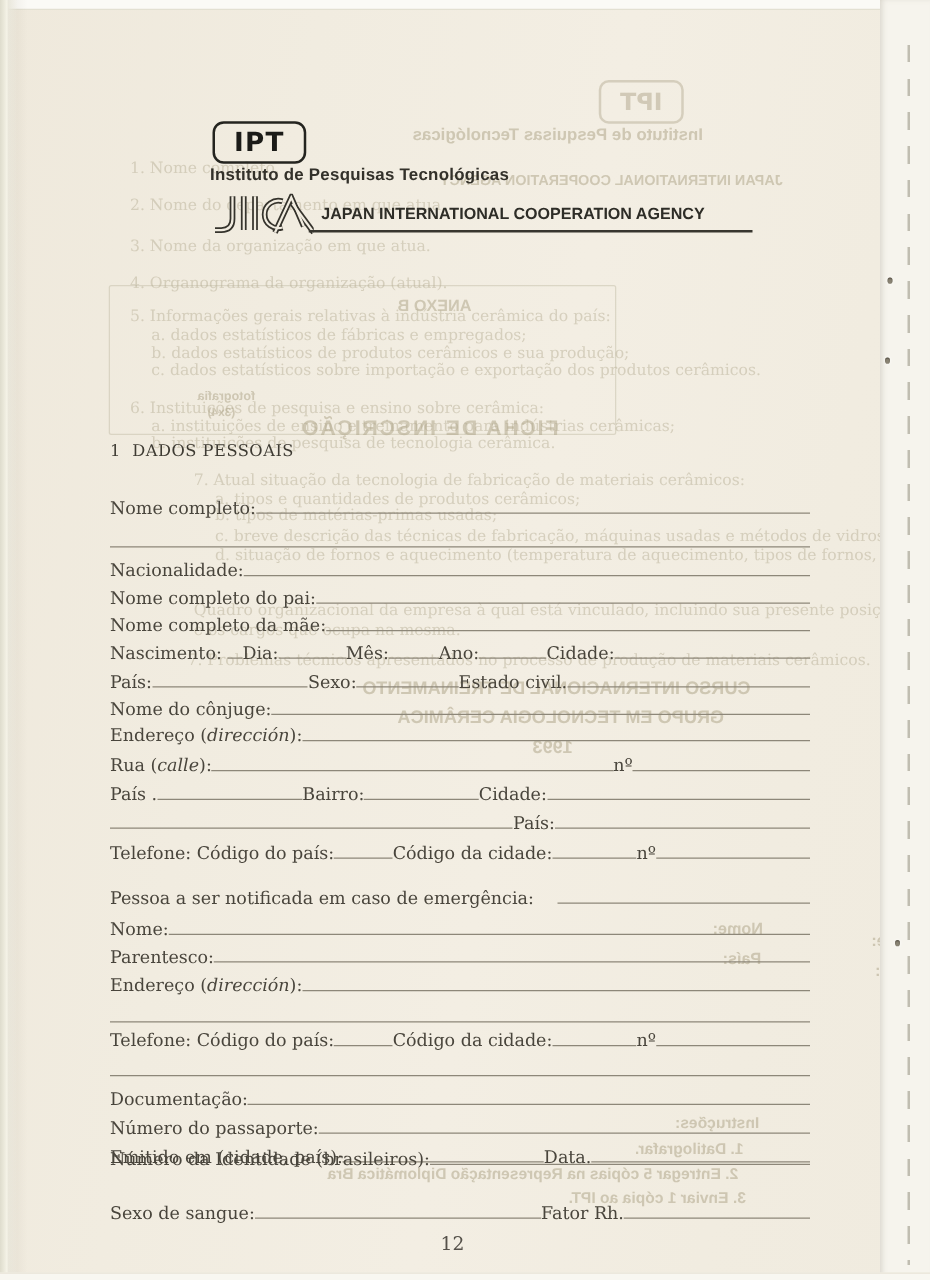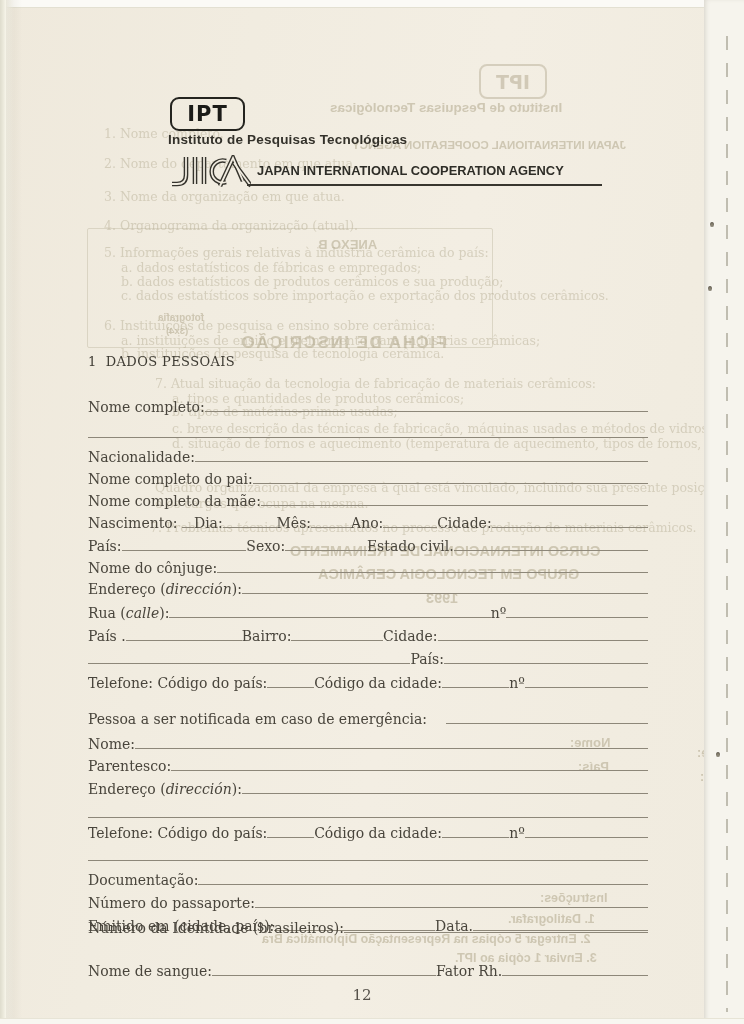--- a/index.html
+++ b/index.html
@@ -283,20 +283,20 @@
     <span class="lbl">Emitido em (cidade, país):</span>
     <span class="ln" style="flex:170"></span>
     <span class="lbl">Data.</span>
     <span class="ln" style="flex:185"></span>
   </div>
   <div class="row r24">
     <span class="lbl">Número da Identidade (brasileiros):</span>
     <span class="ln"></span>
   </div>
   <div class="row r25">
-    <span class="lbl">Nome de sangue:</span>
+    <span class="lbl">Sexo de sangue:</span>
     <span class="ln" style="flex:243"></span>
     <span class="lbl">Fator Rh.</span>
     <span class="ln" style="flex:158"></span>
   </div>
 
   <div class="pageno">12</div>
 </div>
 
 </body></html>

